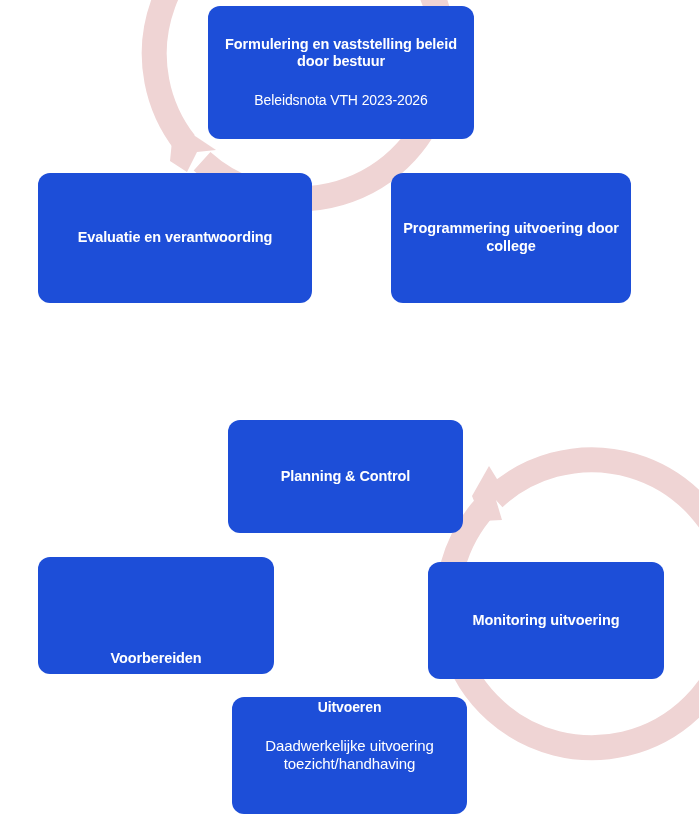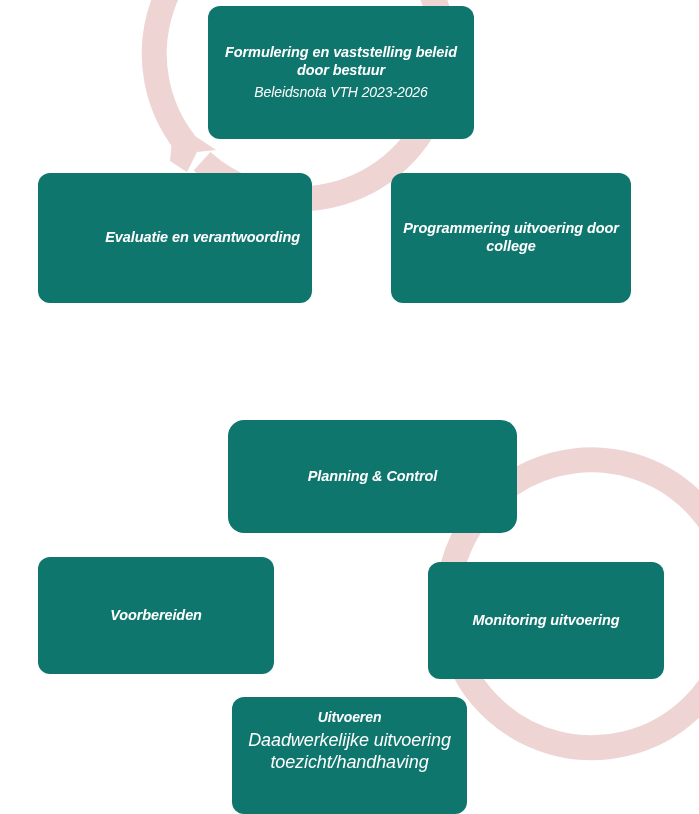--- a/index.html
+++ b/index.html
@@ -22,62 +22,61 @@
   .ring-layer {
     position: absolute;
     left: 0;
     top: 0;
     width: 699px;
     height: 814px;
     pointer-events: none;
   }
   .node {
     position: absolute;
-    background: #0f766e;
+    background: #1d4ed8;
     border-radius: 12px;
     box-sizing: border-box;
     display: flex;
     flex-direction: column;
     align-items: center;
     justify-content: center;
     text-align: center;
     color: #ffffff;
     padding: 6px 12px;
     line-height: 1.22;
-    font-style: italic;
   }
   .node .title {
     font-weight: bold;
     font-size: 14.5px;
     letter-spacing: -0.1px;
     margin: 0;
   }
   .node .sub {
     font-size: 14px;
     font-weight: normal;
     margin: 0;
     letter-spacing: -0.1px;
   }
-  .node .title + .sub { margin-top: 4px; }
+  .node .title + .sub { margin-top: 21px; }
   .node .sub + .sub { margin-top: 11px; }
 
   
   #node-formulering { left: 208px; top: 6px;   width: 266px; height: 133px; }
   #node-programmering { left: 391px; top: 173px; width: 240px; height: 130px; }
-  #node-evaluatie   { left: 38px;  top: 173px; width: 274px; height: 130px; align-items: flex-end; }
+  #node-evaluatie   { left: 38px;  top: 173px; width: 274px; height: 130px; }
 
   
-  #node-planning    { left: 228px; top: 420px; width: 289px; height: 113px; border-radius: 16px; }
-  #node-voorbereiden{ left: 38px;  top: 557px; width: 236px; height: 117px; }
+  #node-planning    { left: 228px; top: 420px; width: 235px; height: 113px; }
+  #node-voorbereiden{ left: 38px;  top: 557px; width: 236px; height: 117px; justify-content: flex-end; }
   #node-monitoring  { left: 428px; top: 562px; width: 236px; height: 117px; }
   #node-uitvoeren   { left: 232px; top: 697px; width: 235px; height: 117px; }
 
-  #node-uitvoeren { justify-content: flex-start; padding-top: 12px; }
+  #node-uitvoeren { justify-content: flex-start; padding-top: 2px; }
   #node-uitvoeren .title { font-size: 14px; }
-  #node-uitvoeren .sub { font-size: 18px; line-height: 1.2; }
+  #node-uitvoeren .sub { font-size: 15px; line-height: 1.2; }
 </style>
 </head>
 <body>
 
 <div id="canvas">
 
   <svg class="ring-layer" viewBox="0 0 699 814" width="699" height="814">
 
     <g>
       <path d="M 196 148

